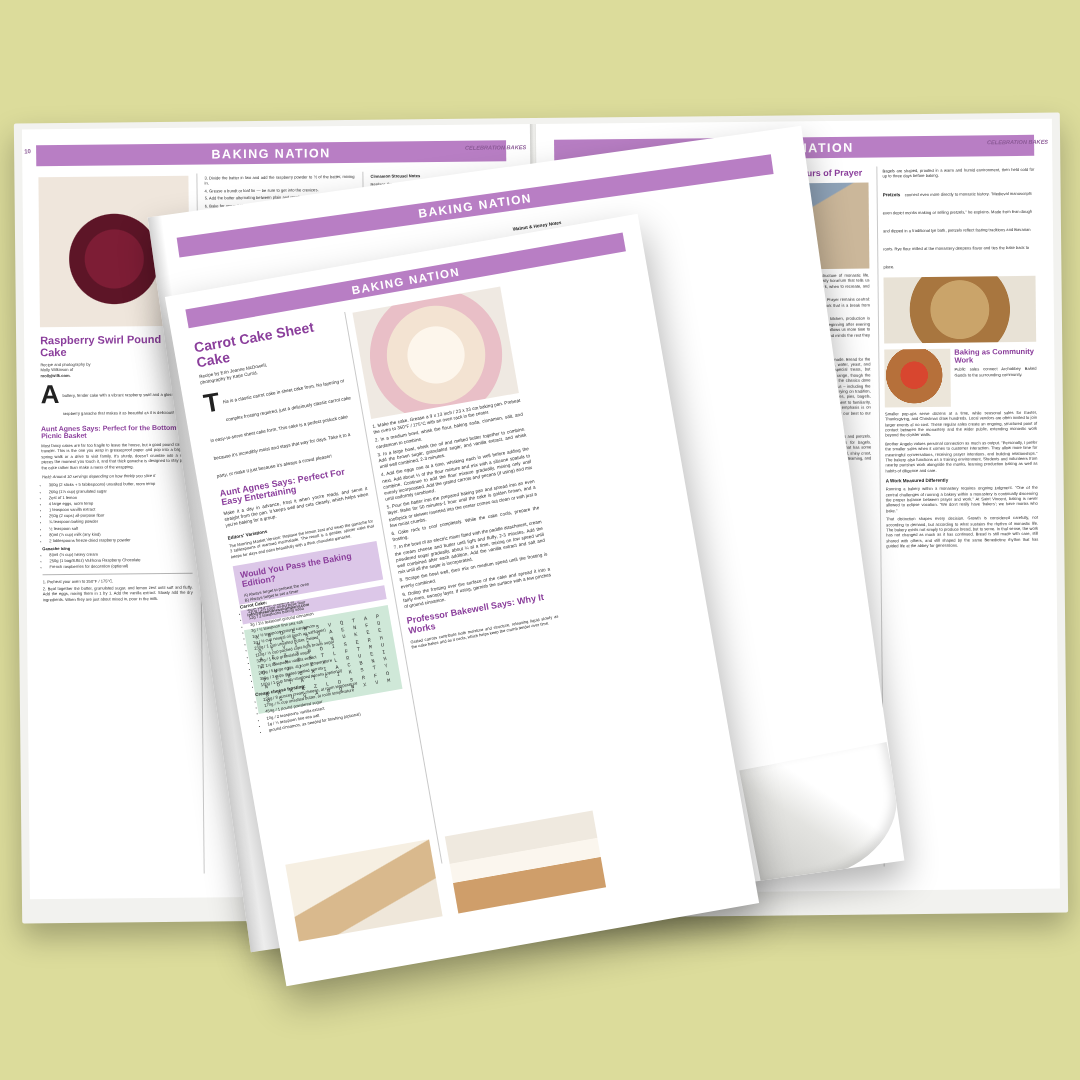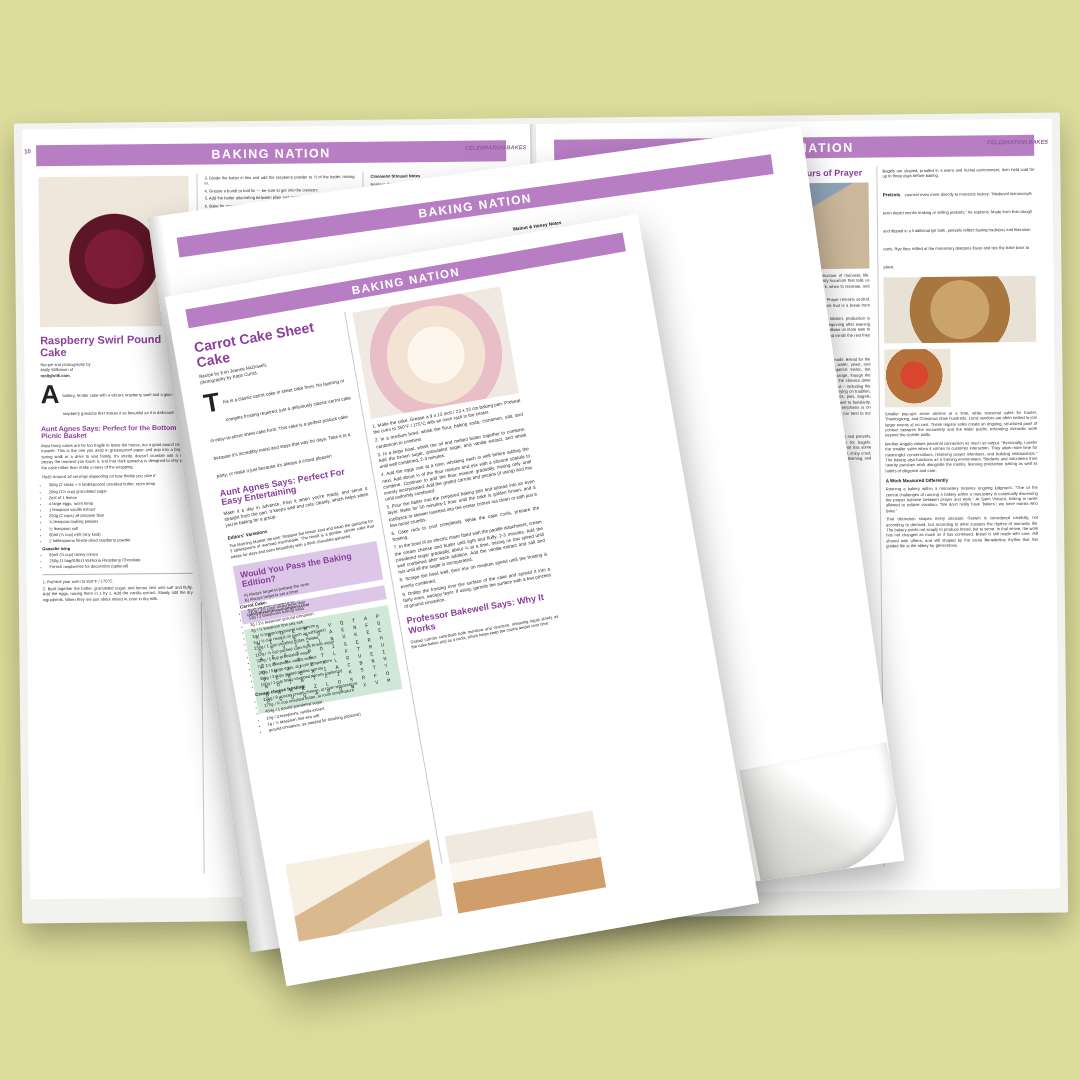--- a/index.html
+++ b/index.html
@@ -219,20 +219,24 @@
     <div style="position:absolute;left:868px;top:54px;width:152px;">
       <div class="body-txt tiny">Bagels are shaped, proofed in a warm and humid environment, then held cold for up to three days before baking.</div>
       <div style="margin-top:3px;">
         <span class="kicker tiny2">Pretzels</span>
         <span class="body-txt tiny">connect even more directly to monastic history. "Medieval manuscripts even depict monks making or selling pretzels," he explains. Made from lean dough and dipped in a traditional lye bath, pretzels reflect fasting traditions and Bavarian roots. Rye flour milled at the monastery deepens flavor and ties the bake back to place.</span>
       </div>
       <div class="photo ph-pretzel" style="margin-top:5px;width:152px;height:66px;"></div>
 
       <div style="display:flex;gap:4px;margin-top:6px;">
         <div class="photo ph-pretzel2" style="width:66px;height:58px;flex:none;"></div>
+        <div style="flex:1;">
+          <div class="h-article" style="font-size:7.6px;">Baking as Community Work</div>
+          <div class="body-txt tiny" style="margin-top:2px;">Public sales connect Archabbey Baked Goods to the surrounding community.</div>
+        </div>
       </div>
 
       <div class="body-txt tiny" style="margin-top:4px;">Smaller pop-ups serve dozens at a time, while seasonal sales for Easter, Thanksgiving, and Christmas draw hundreds. Local vendors are often invited to join larger events at no cost. These regular sales create an ongoing, structured point of contact between the monastery and the wider public, extending monastic work beyond the cloister walls.</div>
       <div class="body-txt tiny" style="margin-top:3px;">Brother Angelo values personal connection as much as output. "Personally, I prefer the smaller sales when it comes to customer interaction. They allow more time for meaningful conversations, receiving prayer intentions, and building relationships." The bakery also functions as a training environment. Students and volunteers from nearby parishes work alongside the monks, learning production baking as well as habits of diligence and care.</div>
       <div class="kicker tiny2" style="margin-top:5px;">A Work Measured Differently</div>
       <div class="body-txt tiny" style="margin-top:2px;">Running a bakery within a monastery requires ongoing judgment. "One of the central challenges of running a bakery within a monastery is continually discerning the proper balance between prayer and work." At Saint Vincent, baking is never allowed to eclipse vocation. "We don't really have 'bakers'; we have monks who bake."</div>
       <div class="body-txt tiny" style="margin-top:3px;">That distinction shapes every decision. Growth is considered carefully, not according to demand, but according to what sustains the rhythm of monastic life. The bakery exists not simply to produce bread, but to serve. In that sense, the work has not changed as much as it has continued. Bread is still made with care, still shared with others, and still shaped by the same Benedictine rhythm that has guided life at the abbey for generations.</div>
     </div>
   </div>
 

